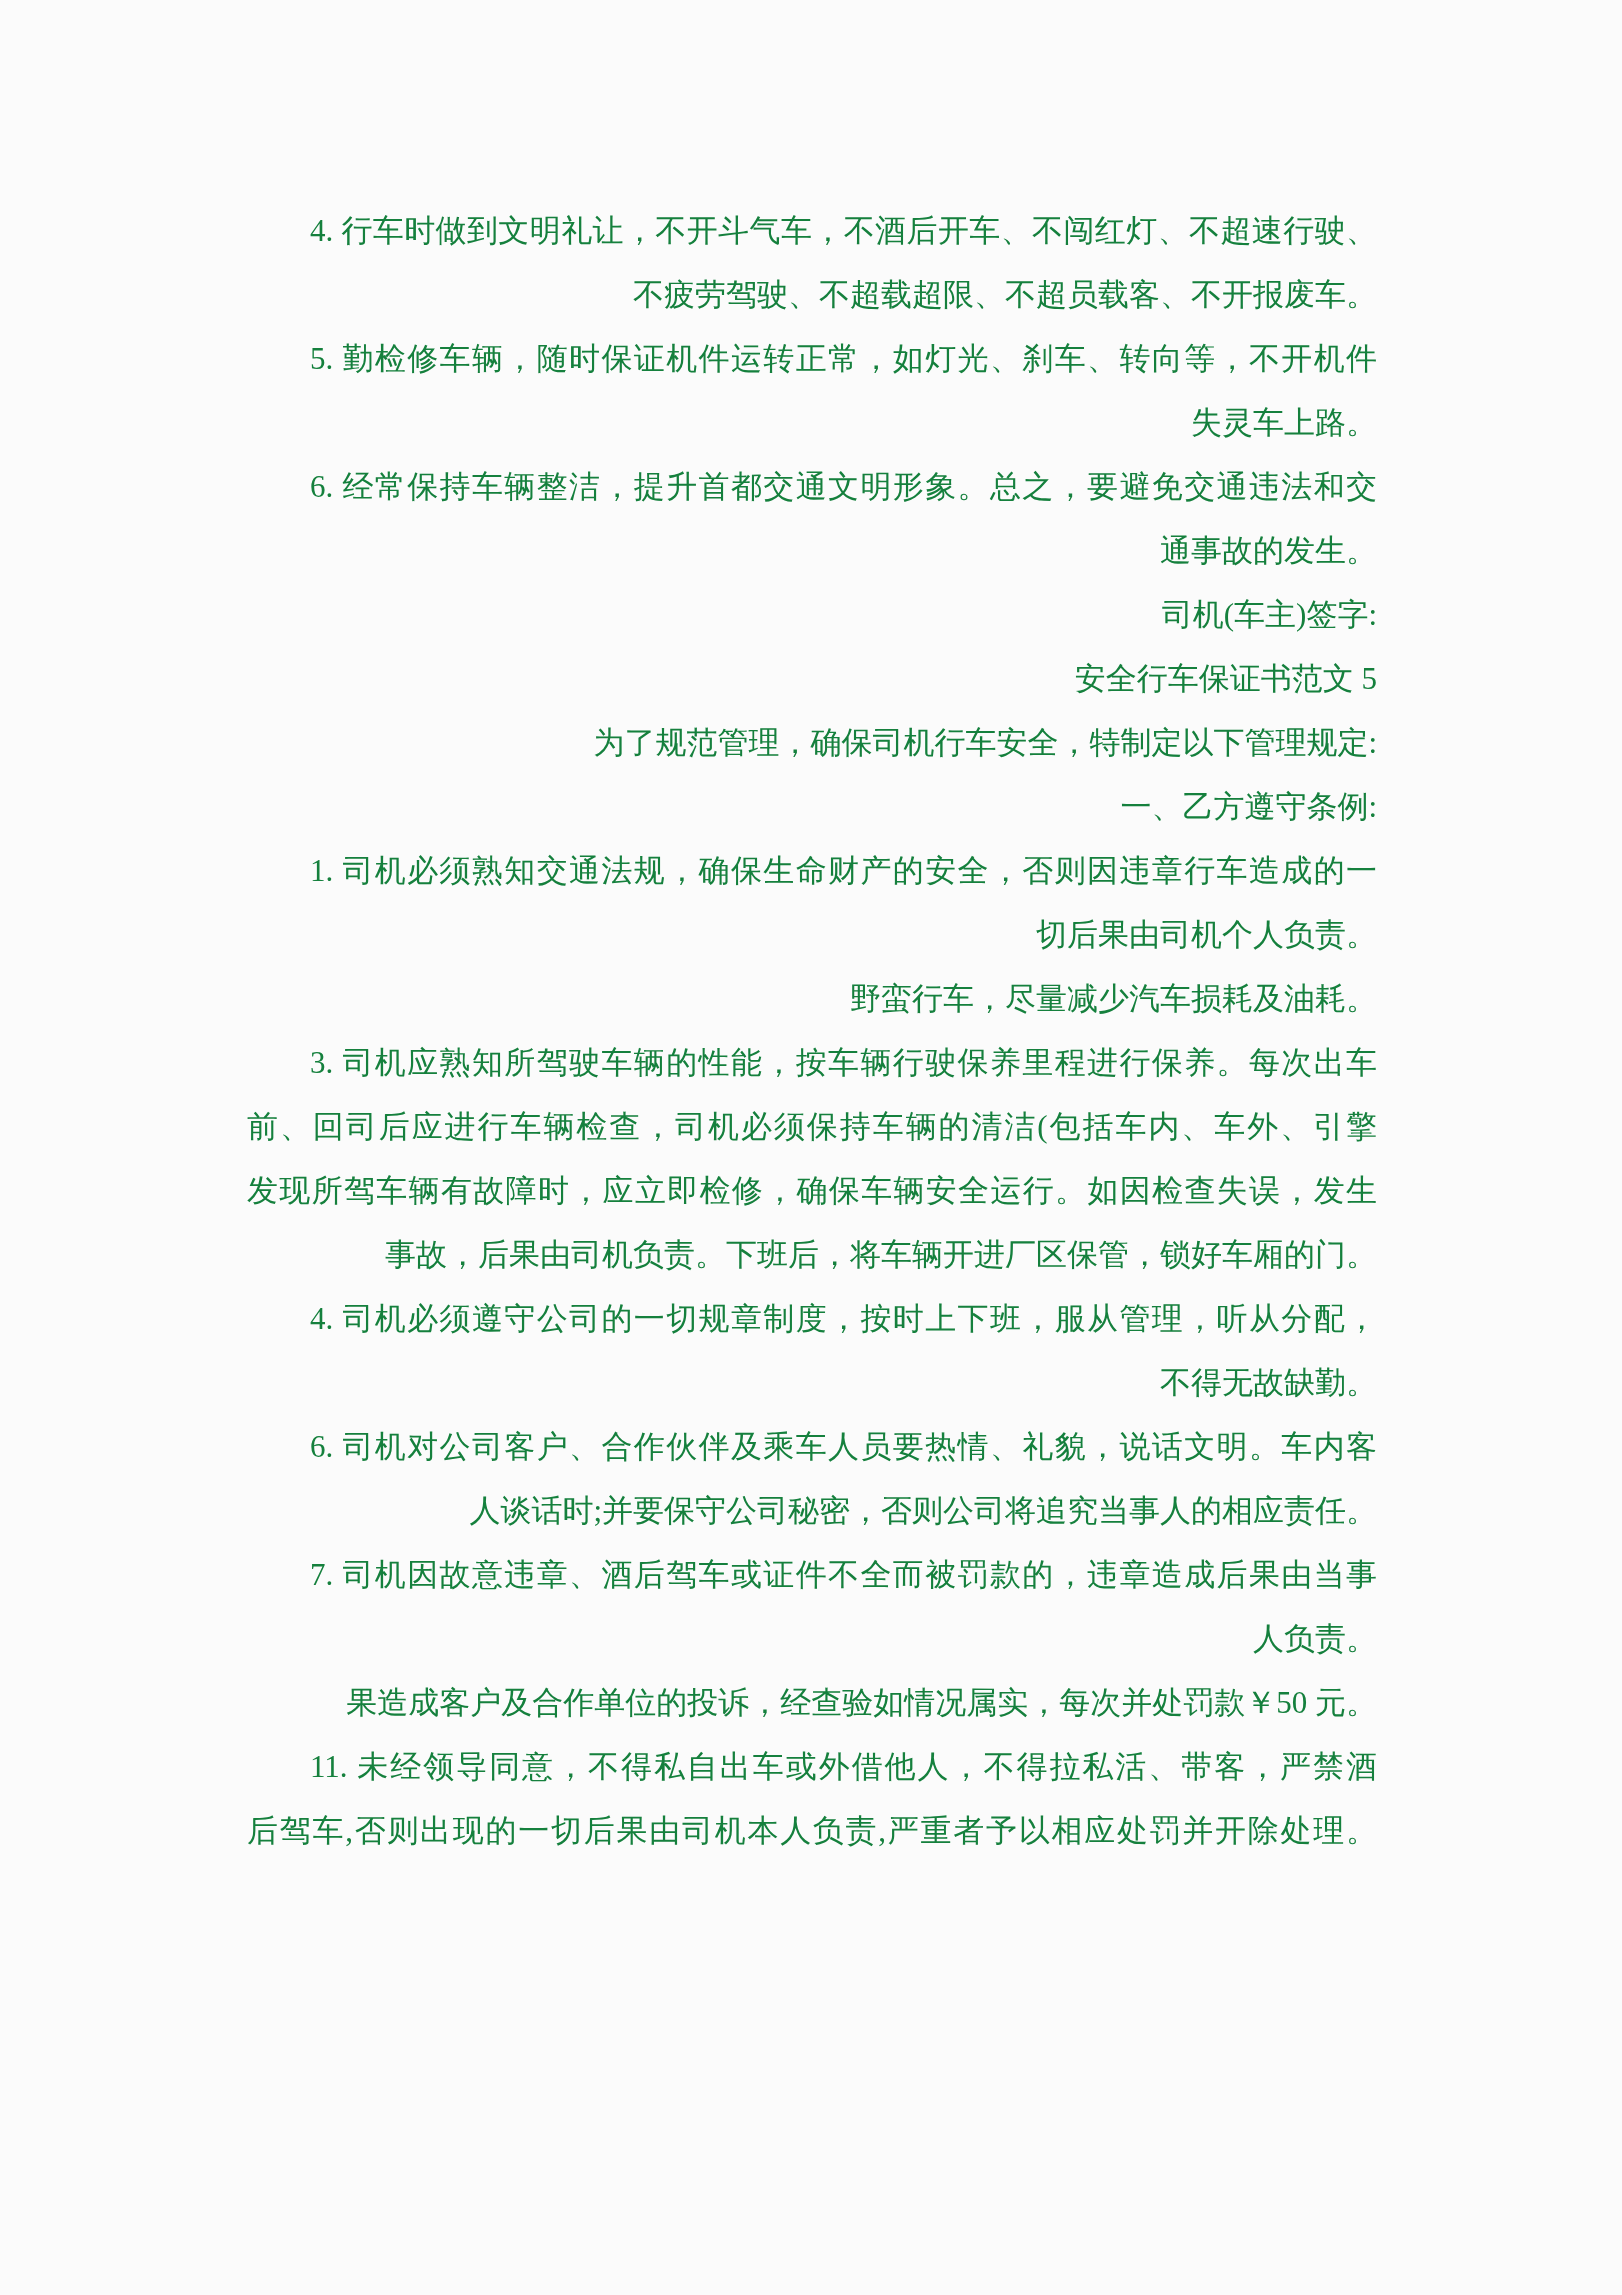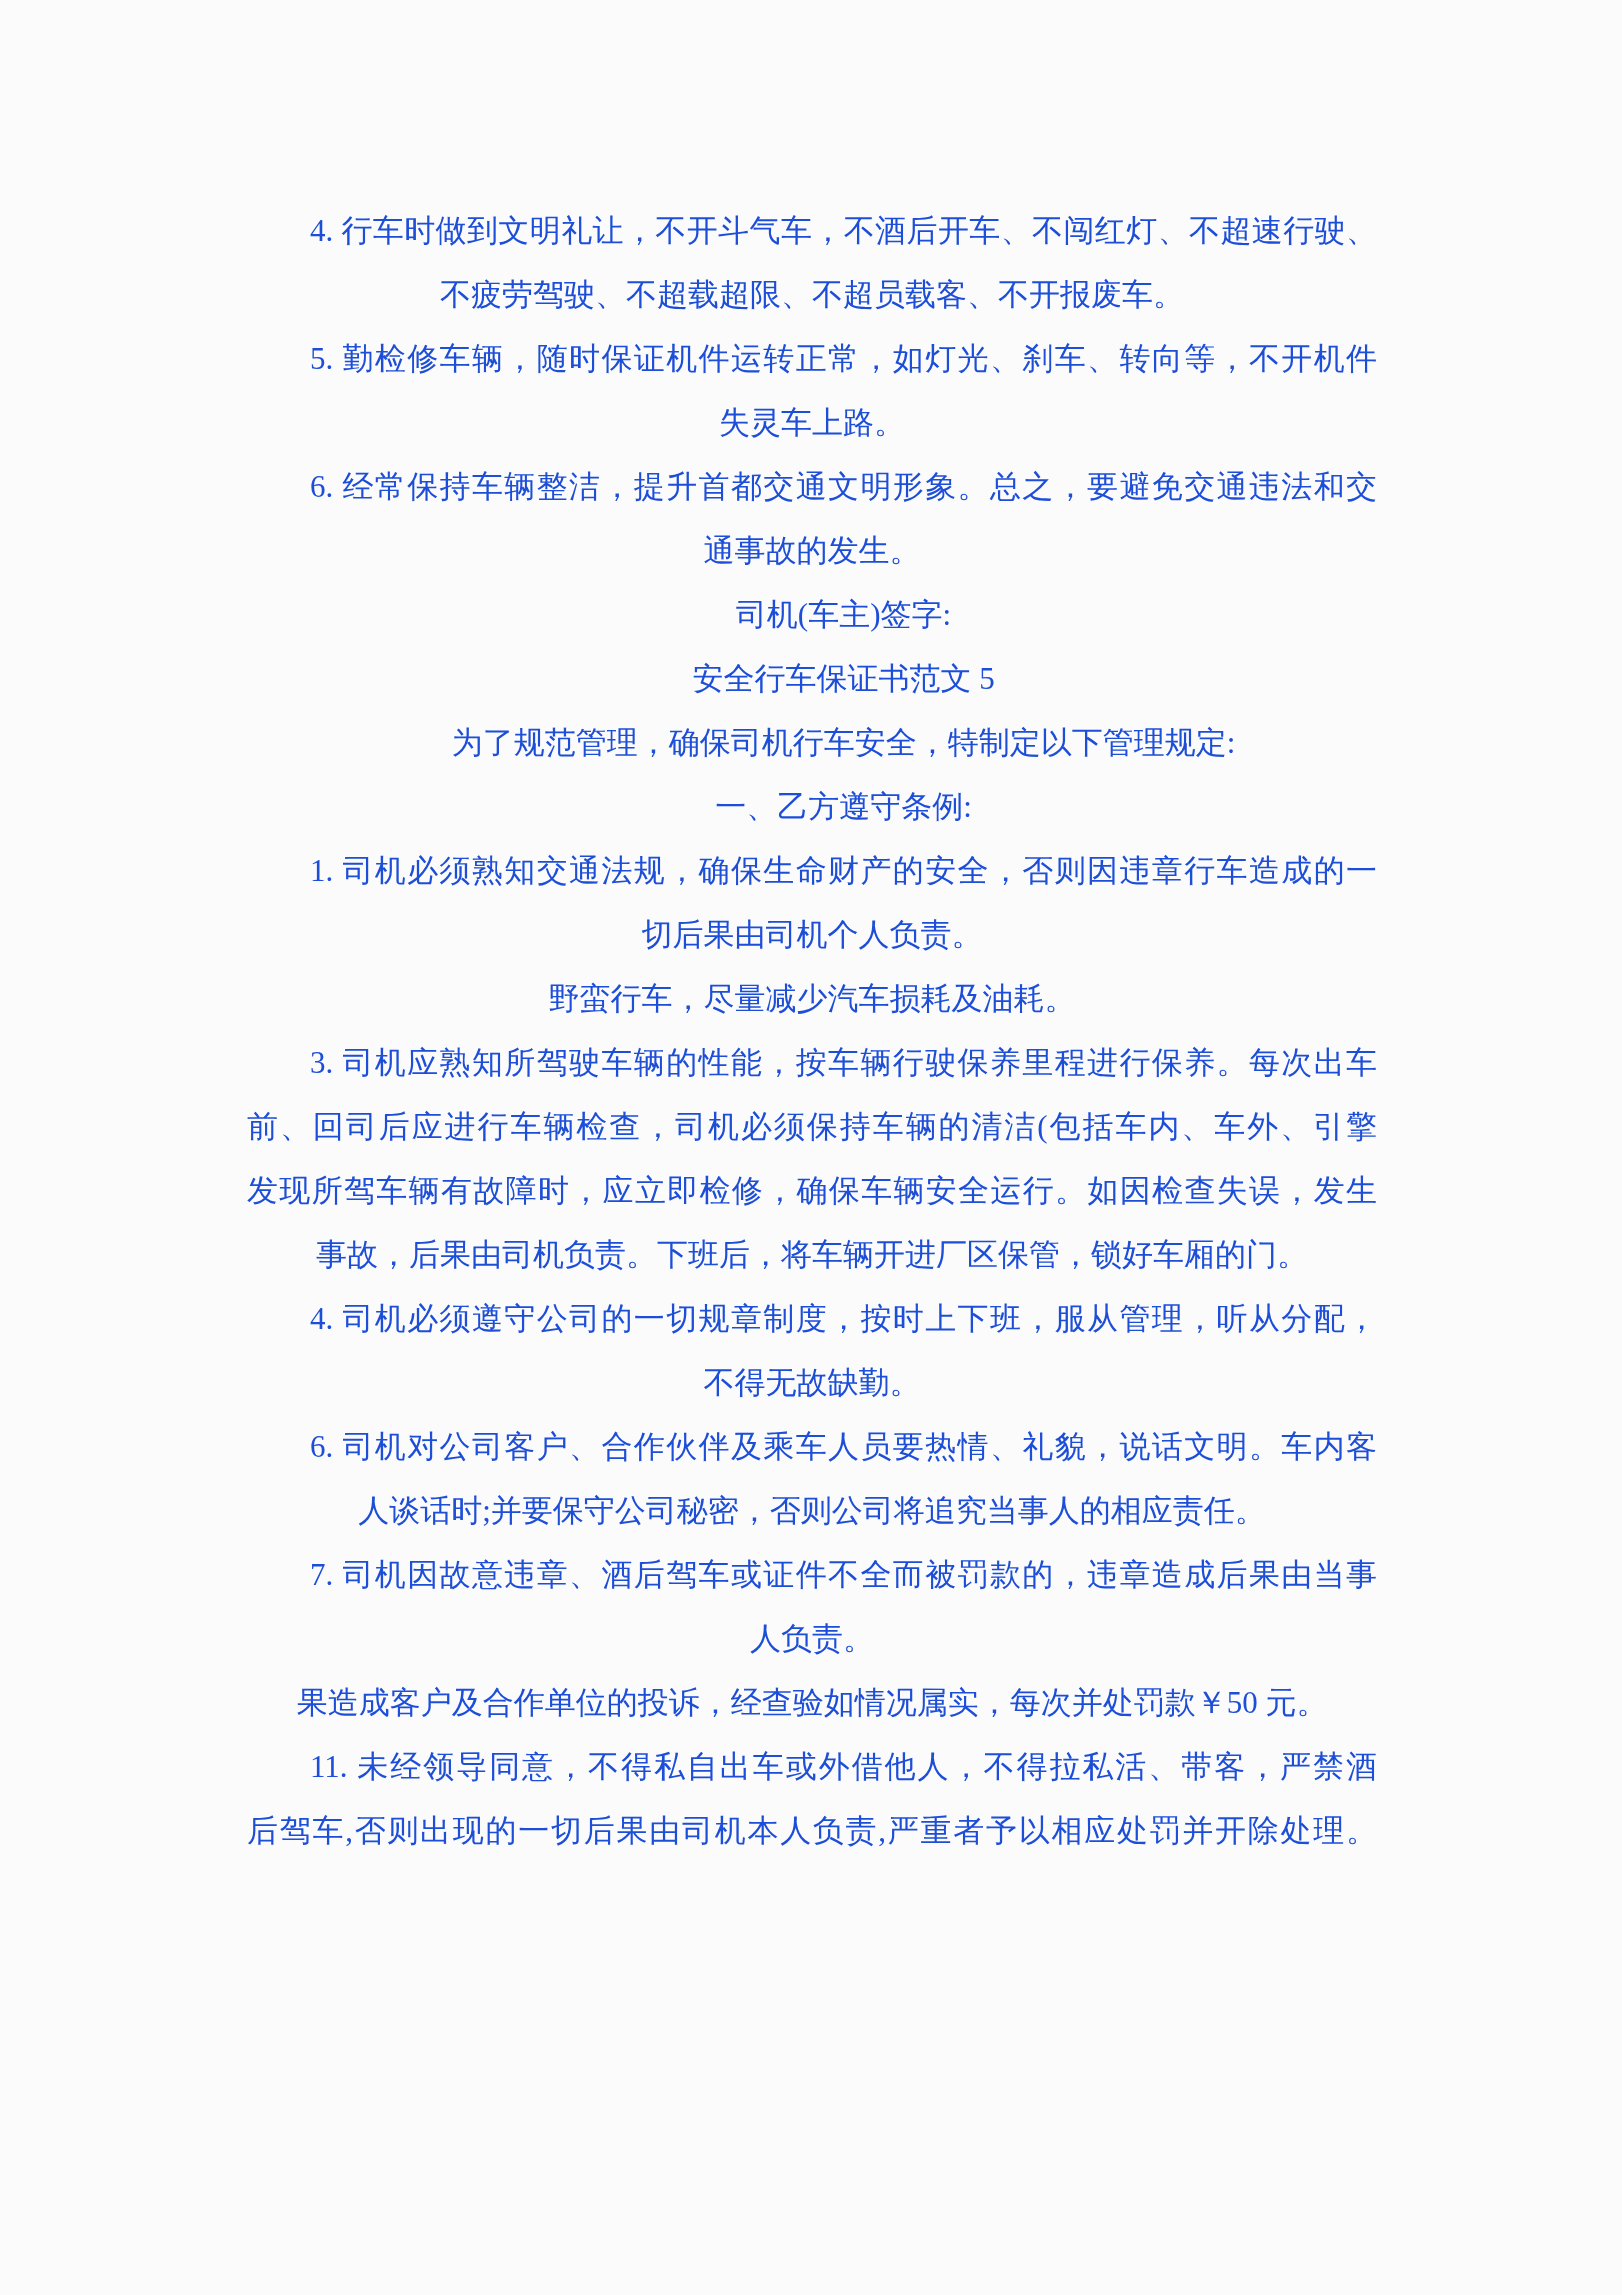--- a/index.html
+++ b/index.html
@@ -21,37 +21,37 @@
     font-family: "Liberation Serif", "DejaVu Serif", serif;
     font-size: 31px;
     line-height: 64px;
     color: #111111;
     letter-spacing: 0;
   }
   .line {
     height: 64px;
     overflow: hidden;
     white-space: nowrap;
-    text-align: center;
+    text-align: right;
   }
   .line.indent {
     text-indent: 63px;
   }
   .line.justify {
     white-space: normal;
     text-align: justify;
     text-align-last: justify;
     text-justify: inter-ideograph;
   }
 </style>
 </head>
 <body>
 
 <div class="page" style="background: rgb(251, 251, 251);">
-  <div class="text-block" id="document-body" style="color: #1d4ed8;">
+  <div class="text-block" id="document-body" style="color: #15803d;">
       <div class="line indent justify">4. 行车时做到文明礼让，不开斗气车，不酒后开车、不闯红灯、不超速行驶、</div>
       <div class="line">不疲劳驾驶、不超载超限、不超员载客、不开报废车。</div>
       <div class="line indent justify">5. 勤检修车辆，随时保证机件运转正常，如灯光、刹车、转向等，不开机件</div>
       <div class="line">失灵车上路。</div>
       <div class="line indent justify">6. 经常保持车辆整洁，提升首都交通文明形象。总之，要避免交通违法和交</div>
       <div class="line">通事故的发生。</div>
       <div class="line indent">司机(车主)签字:</div>
       <div class="line indent">安全行车保证书范文 5</div>
       <div class="line indent">为了规范管理，确保司机行车安全，特制定以下管理规定:</div>
       <div class="line indent">一、乙方遵守条例:</div>

